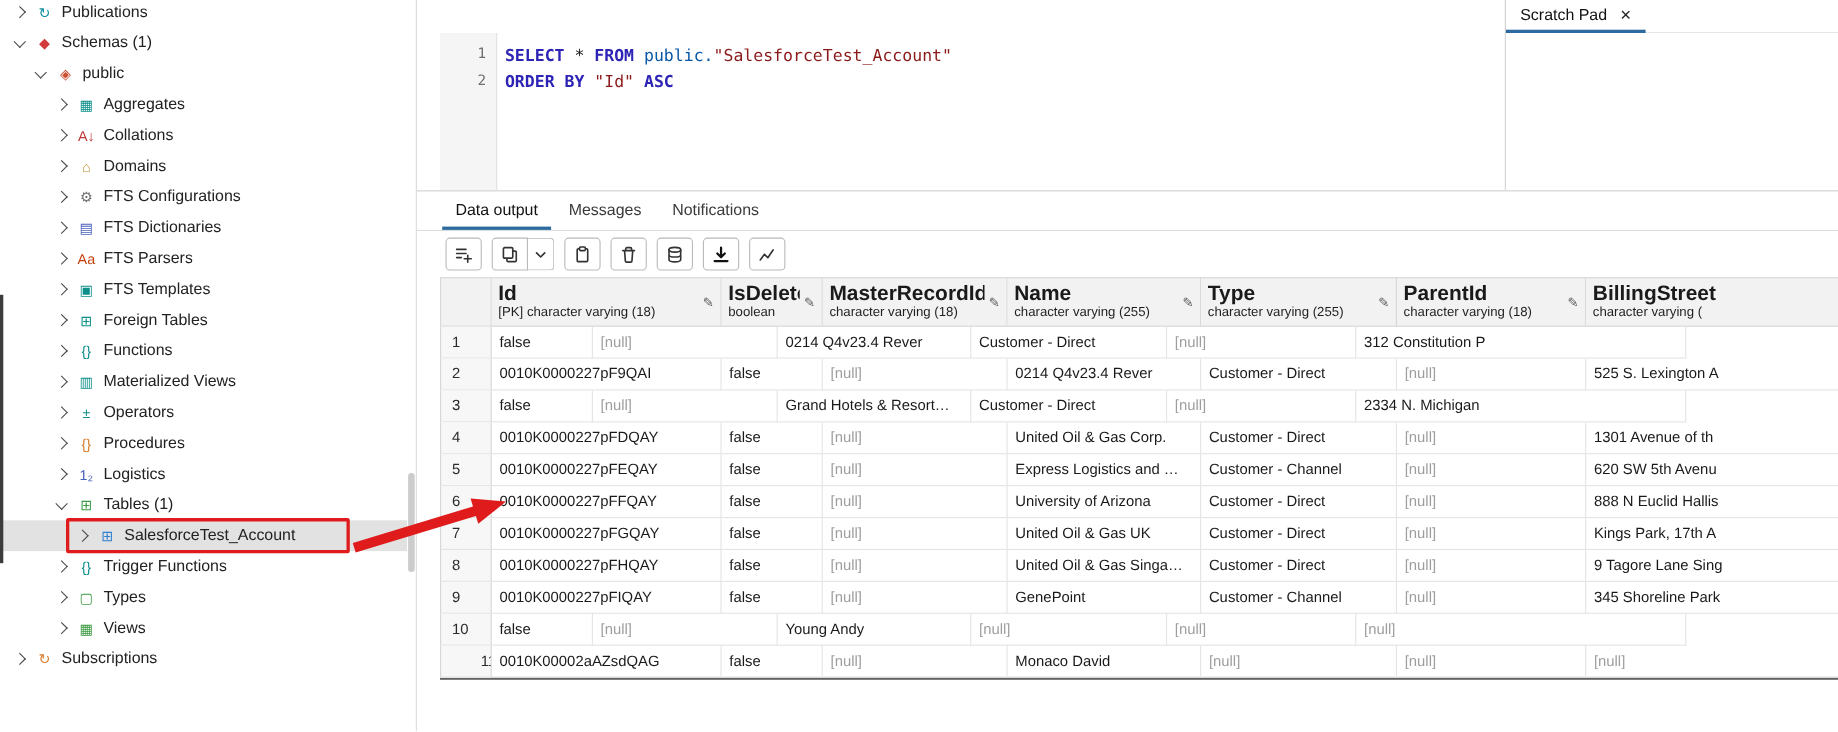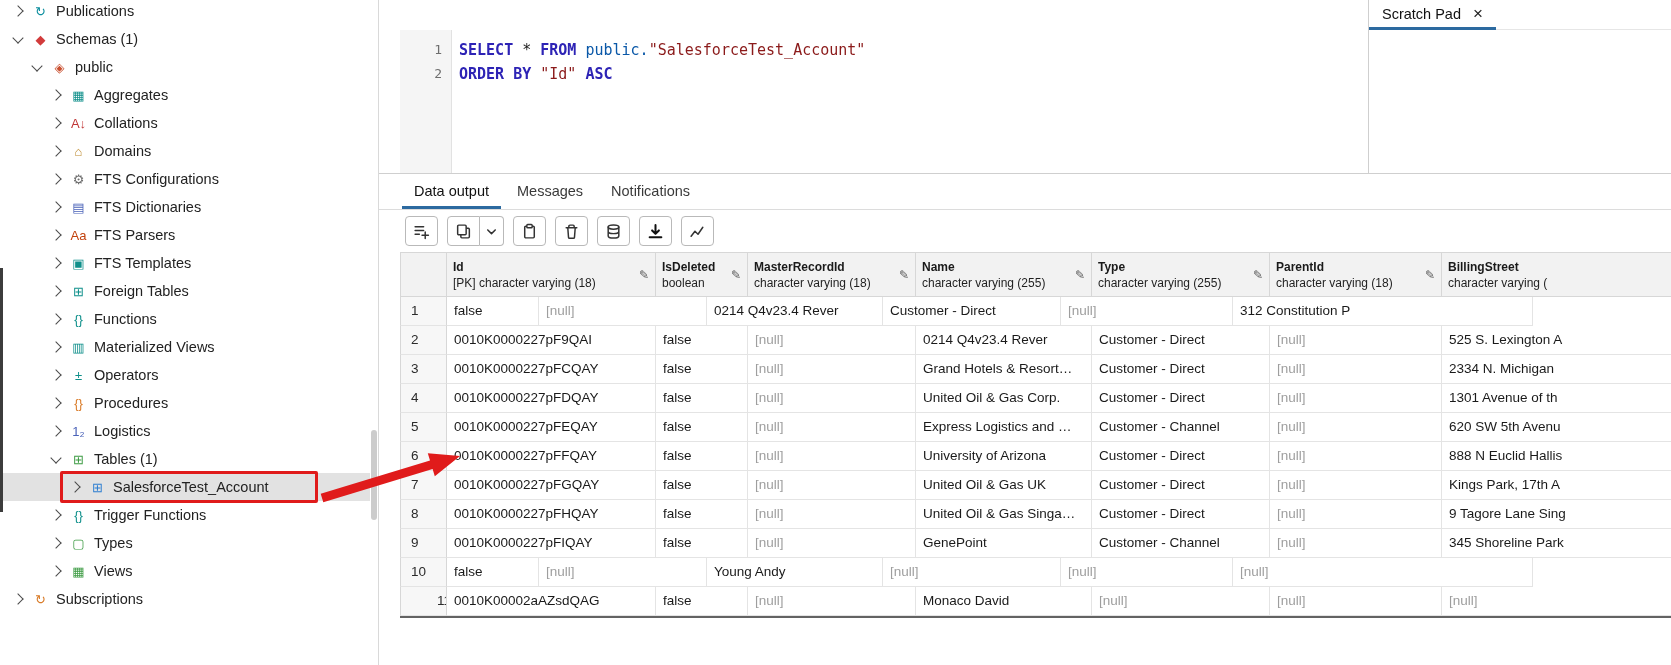--- a/index.html
+++ b/index.html
@@ -76,21 +76,21 @@
   .tgroup .tbtn:first-child { border-radius:4px 0 0 4px; }
   .tbtn-attach { border-radius:0 4px 4px 0; border-left:none; min-width:22px; padding:0 3px; }
 
   
   #grid { margin-left:21px; width:1342px; font-size:13.5px; }
   #grid-header { display:flex; }
   .gh-cell { background:#f2f2f2; border:1px solid #d7d7d7; border-left:none; height:45px;
     display:flex; align-items:center; padding:3px 6px; flex:none; overflow:hidden; }
   .gh-cell.corner { border-left:1px solid #d7d7d7; }
   .col-head { flex:1; overflow:hidden; }
-  .cn { font-weight:bold; font-size:12px; line-height:17px; white-space:nowrap; }
+  .cn { font-weight:bold; font-size:19px; line-height:17px; white-space:nowrap; }
   .ct { font-size:12px; line-height:15px; white-space:nowrap; color:#1f1f1f; }
   .pencil { flex:none; color:#555; font-size:12px; margin-left:4px; cursor:pointer; }
   .grid-row { display:flex; height:29px; }
   .gc { border-right:1px solid #e4e4e4; border-bottom:1px solid #e4e4e4;
     line-height:28px; padding:0 7px; white-space:nowrap; overflow:hidden; flex:none; }
   .gc.rownum { background:#f7f7f7; border-right:1px solid #d7d7d7; border-left:1px solid #d7d7d7;
     color:#2b2b2b; padding-left:10px; }
   .gc.null { color:var(--null-text,#9e9e9e); }
   #grid-end { border-top:2px solid #636363; width:1342px; }
 
@@ -363,21 +363,20 @@
           <div class="gc" style="width: 209px;">0010K0000227pF9QAI</div>
           <div class="gc" style="width: 92px;">false</div>
           <div class="gc null" style="width: 168px;">[null]</div>
           <div class="gc" style="width: 176px;">0214 Q4v23.4 Rever</div>
           <div class="gc" style="width: 178px;">Customer - Direct</div>
           <div class="gc null" style="width: 172px;">[null]</div>
           <div class="gc" style="width: 300px;">525 S. Lexington A</div>
         </div>
         <div class="grid-row">
           <div class="gc rownum" style="width: 47px;">3</div>
-          <div class="gc" style="width: 209px;">0010K0000227pFCQAY</div>
           <div class="gc" style="width: 92px;">false</div>
           <div class="gc null" style="width: 168px;">[null]</div>
           <div class="gc" style="width: 176px;">Grand Hotels &amp; Resort…</div>
           <div class="gc" style="width: 178px;">Customer - Direct</div>
           <div class="gc null" style="width: 172px;">[null]</div>
           <div class="gc" style="width: 300px;">2334 N. Michigan</div>
         </div>
         <div class="grid-row">
           <div class="gc rownum" style="width: 47px;">4</div>
           <div class="gc" style="width: 209px;">0010K0000227pFDQAY</div>

